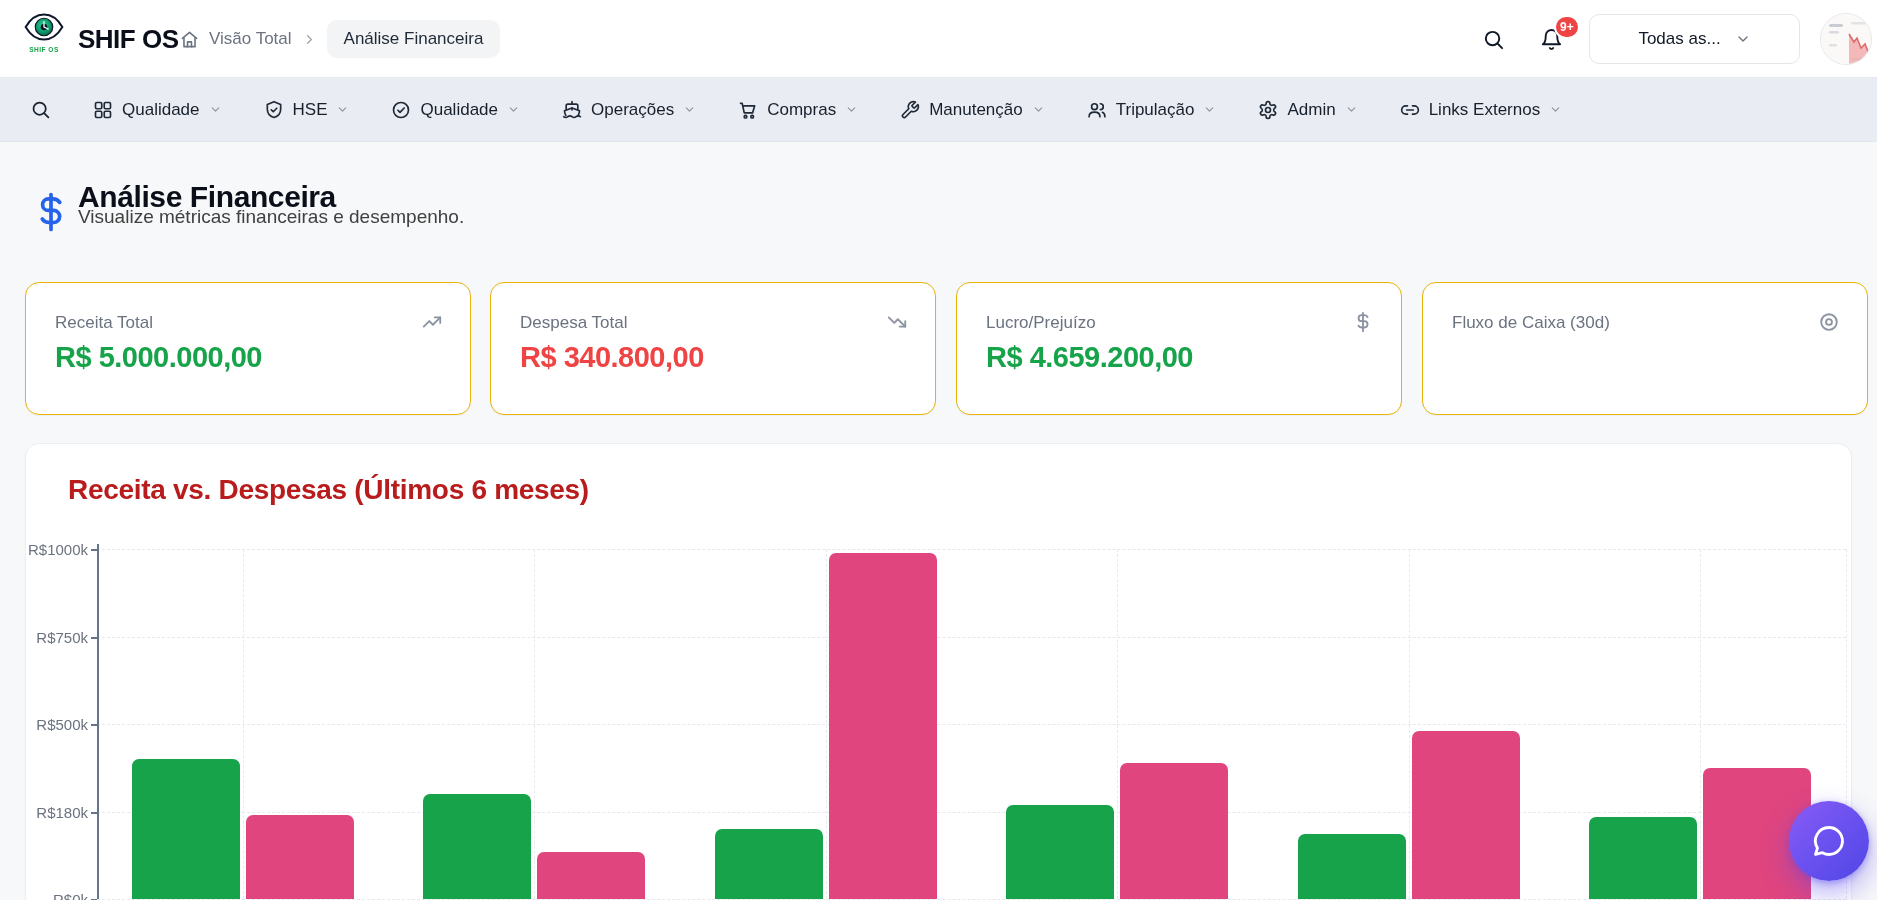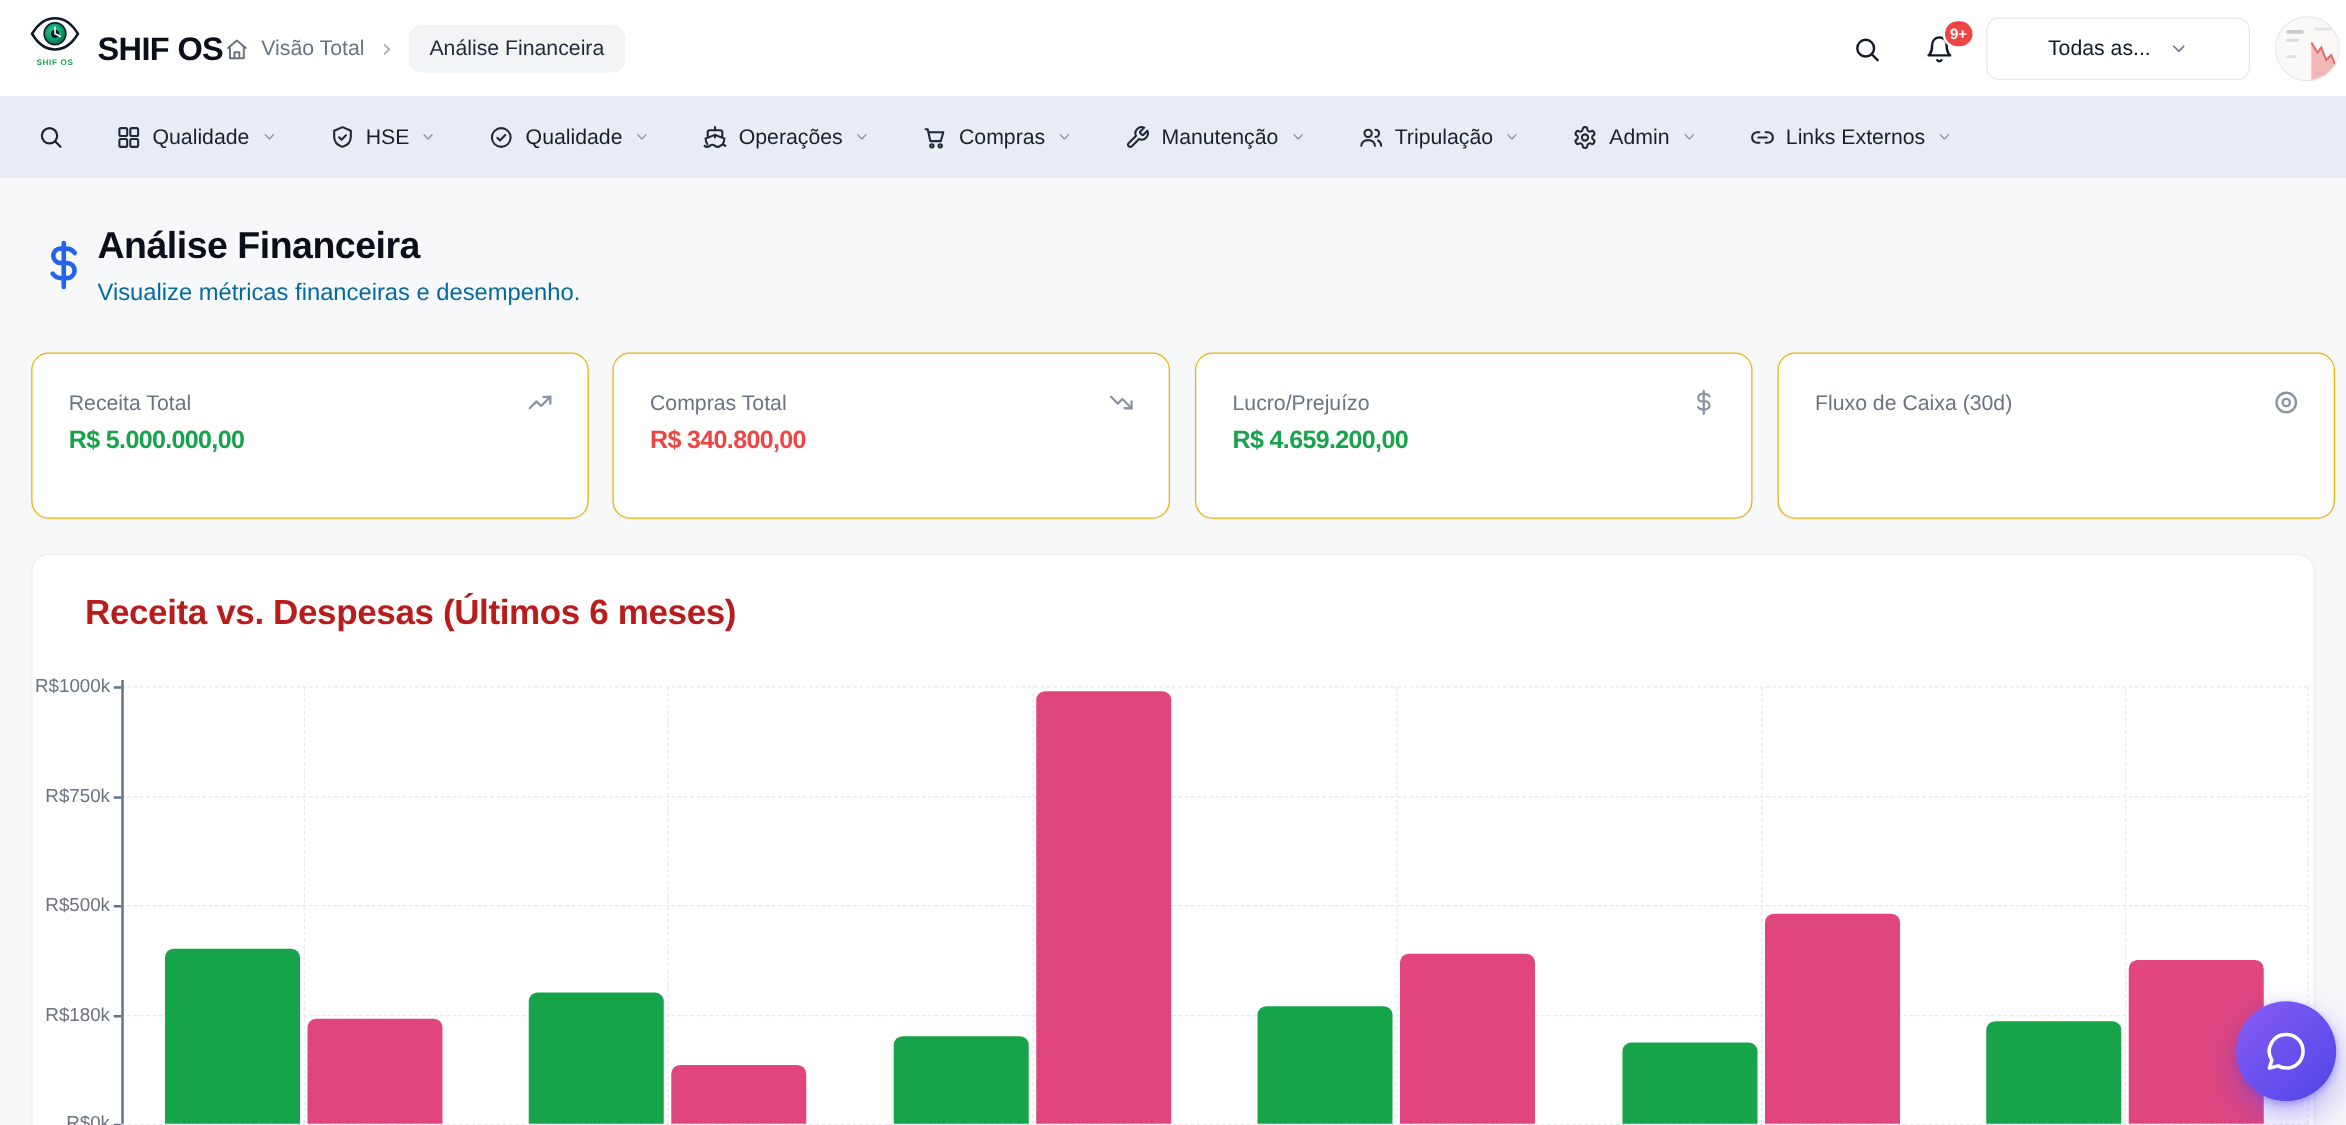--- a/index.html
+++ b/index.html
@@ -40,28 +40,28 @@
   .nav-item .nlabel { font-size:17px; font-weight:500; color:#18202c; }
   .nav-item .nchev { color:#8b93a1; display:flex; }
   .nav-item.active { background:#16a34a; border-radius:12px; padding:11px 17px; }
   .nav-item.active .nic,.nav-item.active .nlabel { color:#ffffff; }
   .nav-item.active .nlabel { font-weight:700; }
   .nav-item.active .nchev { color:rgba(255,255,255,.8); }
 
   
   .hero-icon { position:absolute; left:30px; top:186px; width:42px; color:#2563eb; }
   .hero-title { position:absolute; left:78px; top:180px; font-size:30px; font-weight:700; letter-spacing:-0.4px; color:#0b0f19; }
-  .hero-sub { position:absolute; left:78px; top:224px; font-size:19px; color:#0369a1; }
+  .hero-sub { position:absolute; left:78px; top:206px; font-size:19px; color:#404040; }
 
   
   .card { position:absolute; top:282px; width:446px; height:133px; background:#fff; border:1px solid #eab308; border-radius:14px;
           box-shadow:0 1px 2px rgba(16,24,40,.04); }
   .card .clabel { position:absolute; left:29px; top:30px; font-size:17px; color:#6b7280; }
   .card .cicon { position:absolute; right:27px; top:28px; color:#8b93a1; }
-  .card .cvalue { position:absolute; left:29px; top:58px; font-size:20px; font-weight:700; letter-spacing:-0.5px; }
+  .card .cvalue { position:absolute; left:29px; top:58px; font-size:29px; font-weight:700; letter-spacing:-0.5px; }
   .v-green { color:#16a34a; } .v-red { color:#ef4444; } .v-blue { color:#2563eb; }
 
   
   .chart-card { position:absolute; left:25px; top:443px; width:1827px; height:640px; background:#fff; border:1px solid #eceef1;
                 border-radius:14px; box-shadow:0 1px 2px rgba(16,24,40,.04); }
   .chart-title { position:absolute; left:42px; top:30px; font-size:28px; font-weight:700; letter-spacing:-0.3px; color:#b91c1c; }
   #plot { position:absolute; inset:0; }
   .ytick { position:absolute; font-size:15px; color:#6b7280; text-align:right; width:60px; transform:translateY(-50%); }
   .hgrid { position:absolute; border-top:1px dashed #e5e8ec; height:0; }
   .vgrid { position:absolute; border-left:1px dashed #e8eaee; width:0; }
@@ -322,21 +322,21 @@
     <span class="cicon">
         <svg class="ic" width="22" height="22" viewBox="0 0 24 24">
           <path d="M3 17l6-6 4 4 8-8"></path>
           <path d="M15 7h6v6"></path>
         </svg>
       </span>
     <div class="cvalue v-green">R$ 5.000.000,00</div>
   </section>
 
   <section class="card" style="left:490px">
-    <div class="clabel">Compras Total</div>
+    <div class="clabel">Despesa Total</div>
     <span class="cicon">
         <svg class="ic" width="22" height="22" viewBox="0 0 24 24">
           <path d="M3 7l6 6 4-4 8 8"></path>
           <path d="M15 17h6v-6"></path>
         </svg>
       </span>
     <div class="cvalue v-red">R$ 340.800,00</div>
   </section>
 
   <section class="card" style="left:956px">

